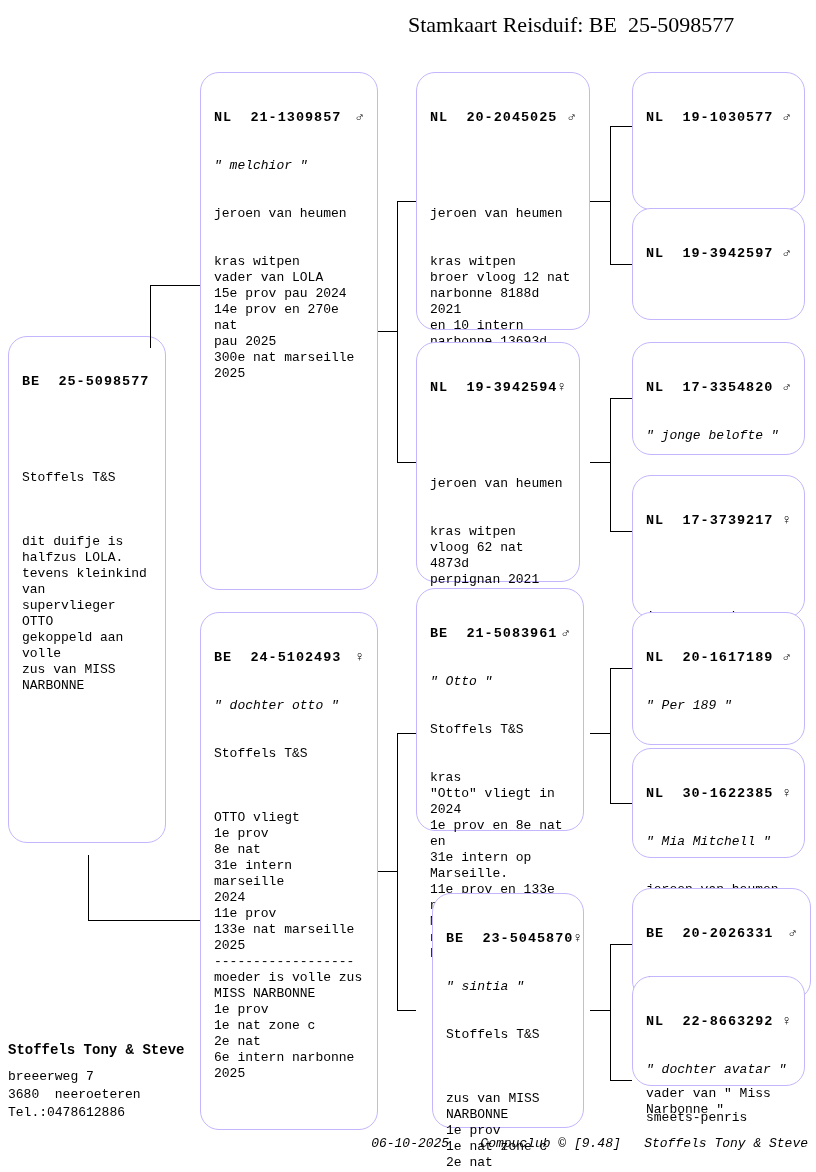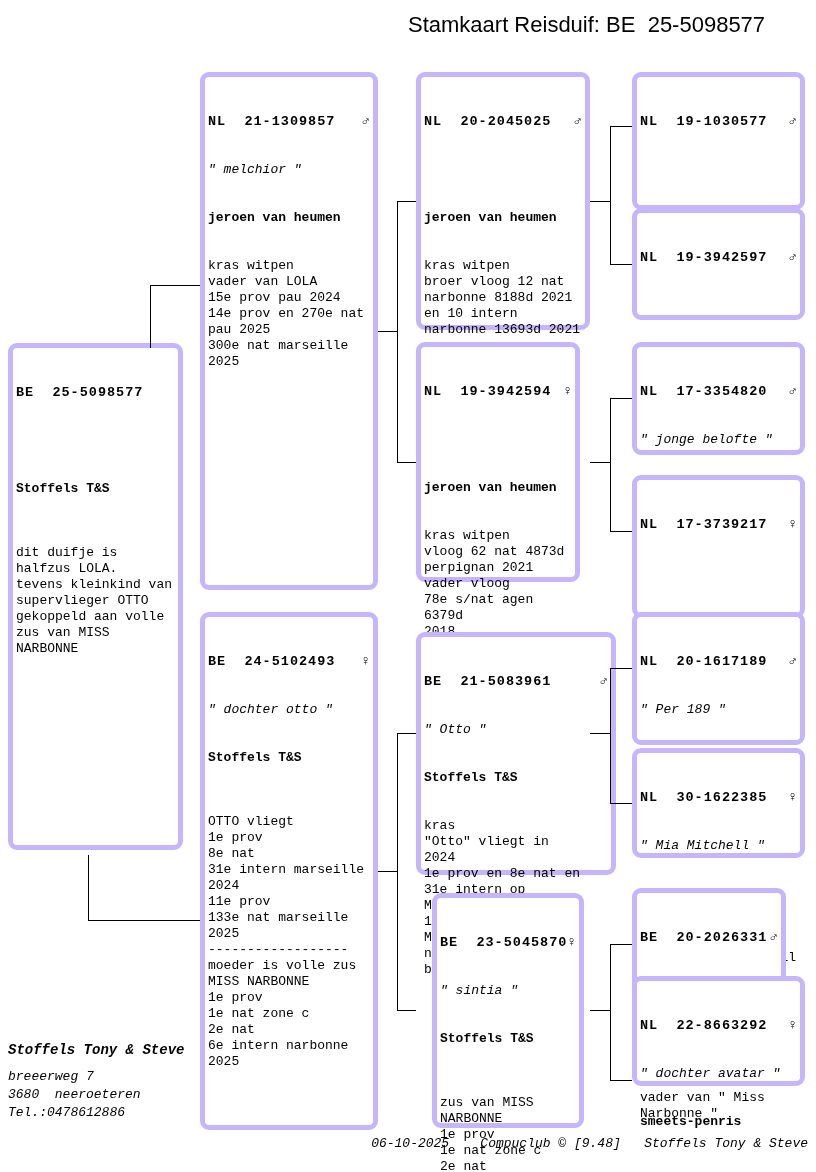--- a/index.html
+++ b/index.html
@@ -4,51 +4,51 @@
 <style>
   html,body { margin:0; padding:0; }
   body {
     width:816px; height:1172px; position:relative;
     background:#ffffff; color:#000000;
     font-family:"Liberation Mono", monospace;
     overflow:hidden;
   }
   .page-title {
     position:absolute; left:408px; top:12px;
-    font-family:Liberation Sans, sans-serif;
+    font-family:Liberation Serif, serif;
     font-size:22px; white-space:pre; color:#000;
   }
   .box {
     position:absolute; box-sizing:border-box;
-    border:5px solid #c4b5fd; border-radius:9px; background:#fff;
-    padding:5px 3px;
+    border:1px solid #c4b5fd; border-radius:19px; background:#fff;
+    padding:5px 13px;
     font-size:13px; line-height:16px; white-space:pre;
   }
   .ring-row { display:flex; justify-content:space-between; align-items:flex-start; }
   .ring { font-weight:bold; letter-spacing:1px; font-size:13.5px; white-space:pre; }
   .sex { font-size:14px; line-height:14px; }
   .name { font-style:italic; min-height:16px; white-space:pre; }
-  .owner { font-weight:bold; min-height:16px; white-space:pre; }
+  .owner { font-weight:normal; min-height:16px; white-space:pre; }
   .body { white-space:pre-wrap; }
   .hl { position:absolute; height:1px; background:#000; }
   .vl { position:absolute; width:1px; background:#000; }
-  .owner-block { position:absolute; left:8px; top:1042px;font-style:italic; }
+  .owner-block { position:absolute; left:8px; top:1042px; }
   .owner-block .ob-name { font-weight:bold; font-size:14px; margin-bottom:10px; white-space:pre; }
   .owner-block .ob-line { font-size:13px; line-height:18px; white-space:pre; }
   .footer {
     position:absolute; right:8px; top:1136px;
     font-style:italic; font-size:13px; white-space:pre;
   }
 </style>
 </head>
 <body>
 
 <div class="page-title">Stamkaart Reisduif: BE  25-5098577</div>
 
-<div class="box" style="left:8px;top:343px;width:175px;height:507px">
+<div class="box" style="left:8px;top:336px;width:158px;height:507px">
   <div class="ring-row"><span class="ring">BE  25-5098577</span><span class="sex"></span></div>
   <div class="name"></div>
   <div class="owner">Stoffels T&amp;S</div>
   <div class="body">
 dit duifje is
 halfzus LOLA.
 tevens kleinkind van
 supervlieger OTTO
 gekoppeld aan volle
 zus van MISS
@@ -109,21 +109,21 @@
   <div class="body">kras witpen
 vloog 62 nat 4873d
 perpignan 2021
 vader vloog
 78e s/nat agen 6379d
 2018
 83e nat pau 3785d
 2019</div>
 </div>
 
-<div class="box" style="left:416px;top:632px;width:200px;height:243px">
+<div class="box" style="left:416px;top:588px;width:168px;height:243px">
   <div class="ring-row"><span class="ring">BE  21-5083961</span><span class="sex">♂</span></div>
   <div class="name">" Otto "</div>
   <div class="owner">Stoffels T&amp;S</div>
   <div class="body">kras
 "Otto" vliegt in
 2024
 1e prov en 8e nat en
 31e intern op
 Marseille.
 11e prov en 133e nat
@@ -193,21 +193,21 @@
 
 <div class="box" style="left:632px;top:748px;width:173px;height:110px">
   <div class="ring-row"><span class="ring">NL  30-1622385</span><span class="sex">♀</span></div>
   <div class="name">" Mia Mitchell "</div>
   <div class="owner">jeroen van heumen</div>
   <div class="body">kras
 dochter van mitchell
 ------------------</div>
 </div>
 
-<div class="box" style="left:632px;top:888px;width:154px;height:112px">
+<div class="box" style="left:632px;top:888px;width:179px;height:112px">
   <div class="ring-row"><span class="ring">BE  20-2026331</span><span class="sex">♂</span></div>
   <div class="name">" zoon rob "</div>
   <div class="owner">hok rommelaere</div>
   <div class="body">donker kras
 vader van " Miss
 Narbonne "</div>
 </div>
 
 <div class="box" style="left:632px;top:976px;width:173px;height:110px">
   <div class="ring-row"><span class="ring">NL  22-8663292</span><span class="sex">♀</span></div>

